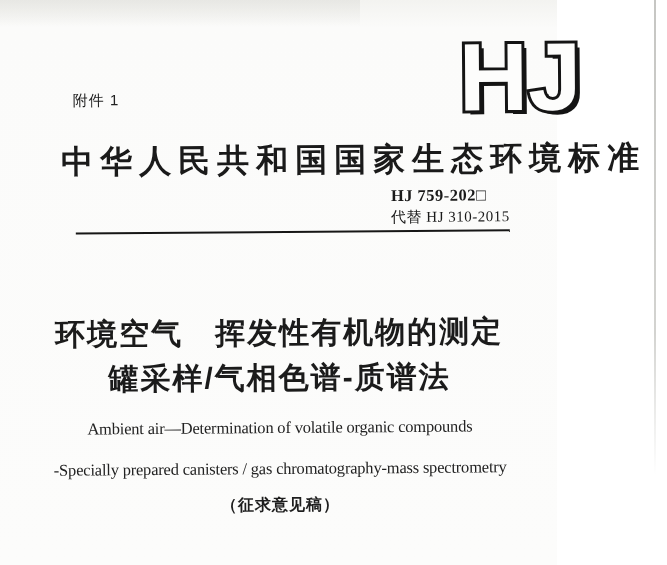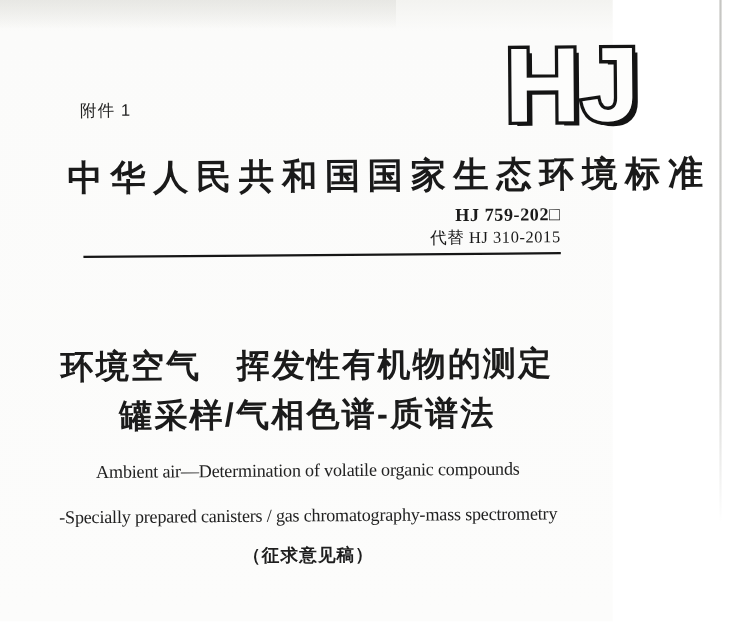--- a/index.html
+++ b/index.html
@@ -68,21 +68,20 @@
     font-weight: bold;
     font-size: 32px;
     letter-spacing: 7px;
     white-space: nowrap;
     color: #1a1a1a;
   }
   .std-code {
     position: absolute;
     right: 47px;
     top: 185px;
-    text-align: right;
     font-family: "Liberation Serif", serif;
     color: #1a1a1a;
   }
   .std-number {
     font-size: 16.5px;
     font-weight: 600;
     line-height: 23px;
     letter-spacing: 0.5px;
   }
   .std-replaces {

